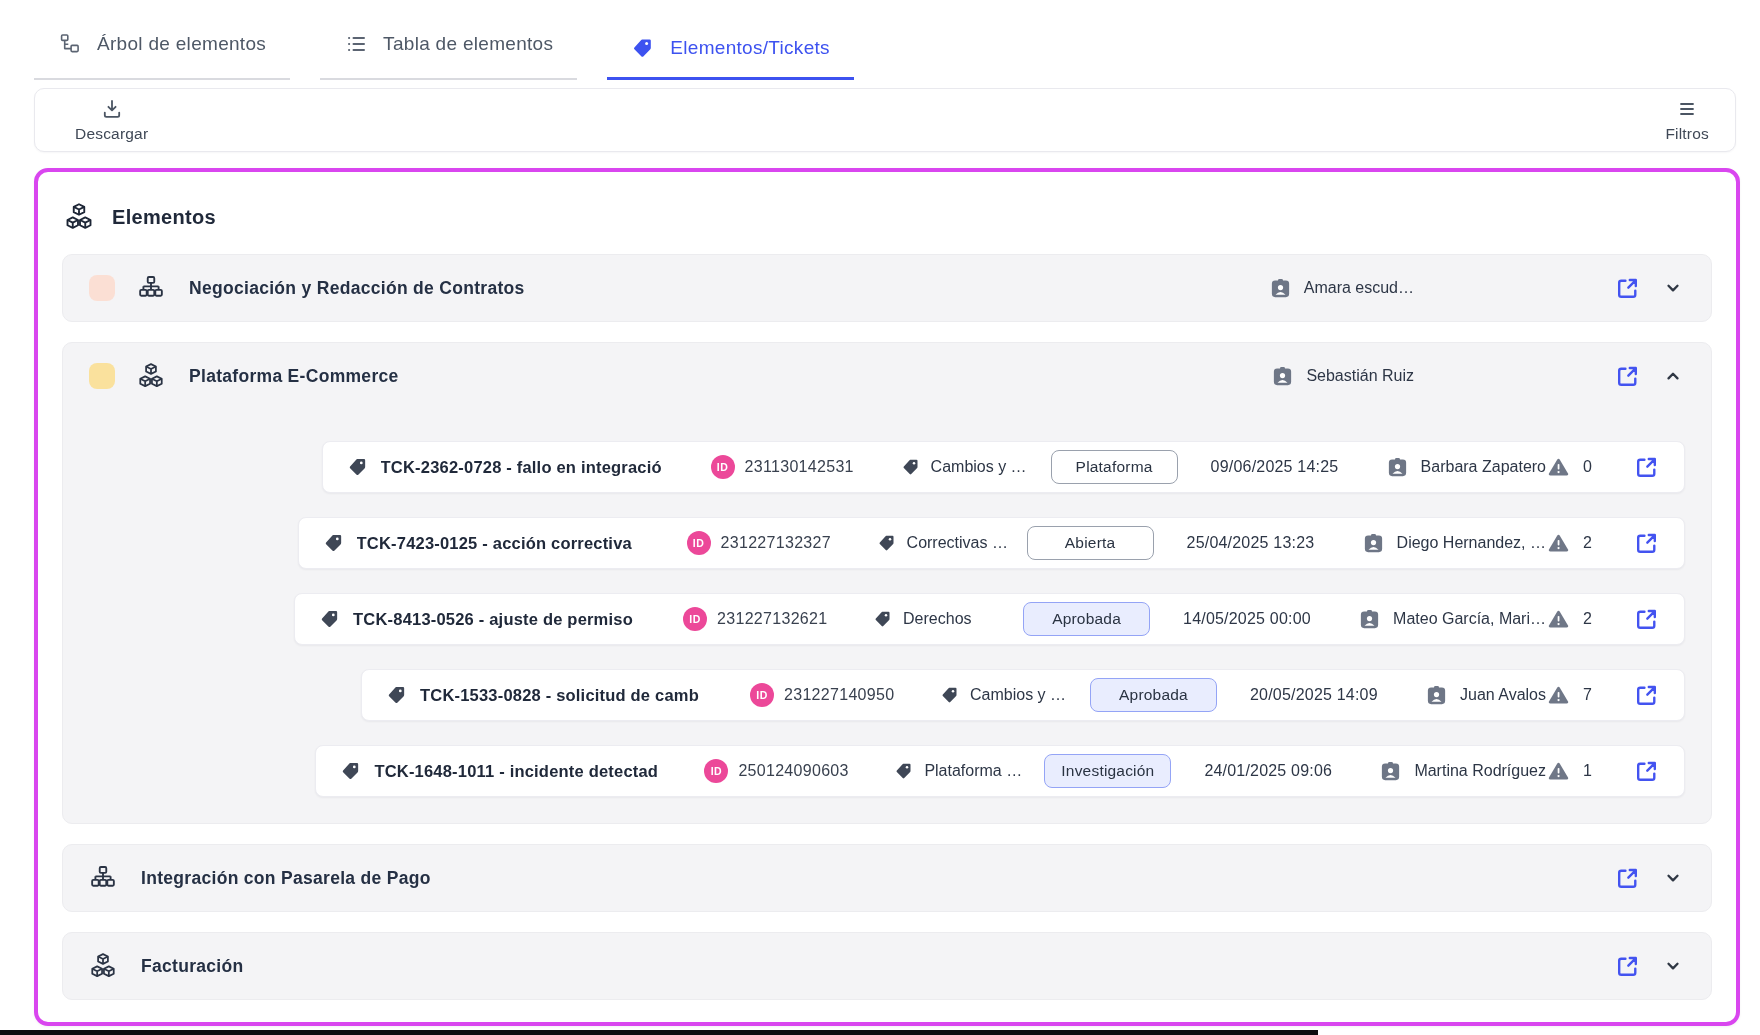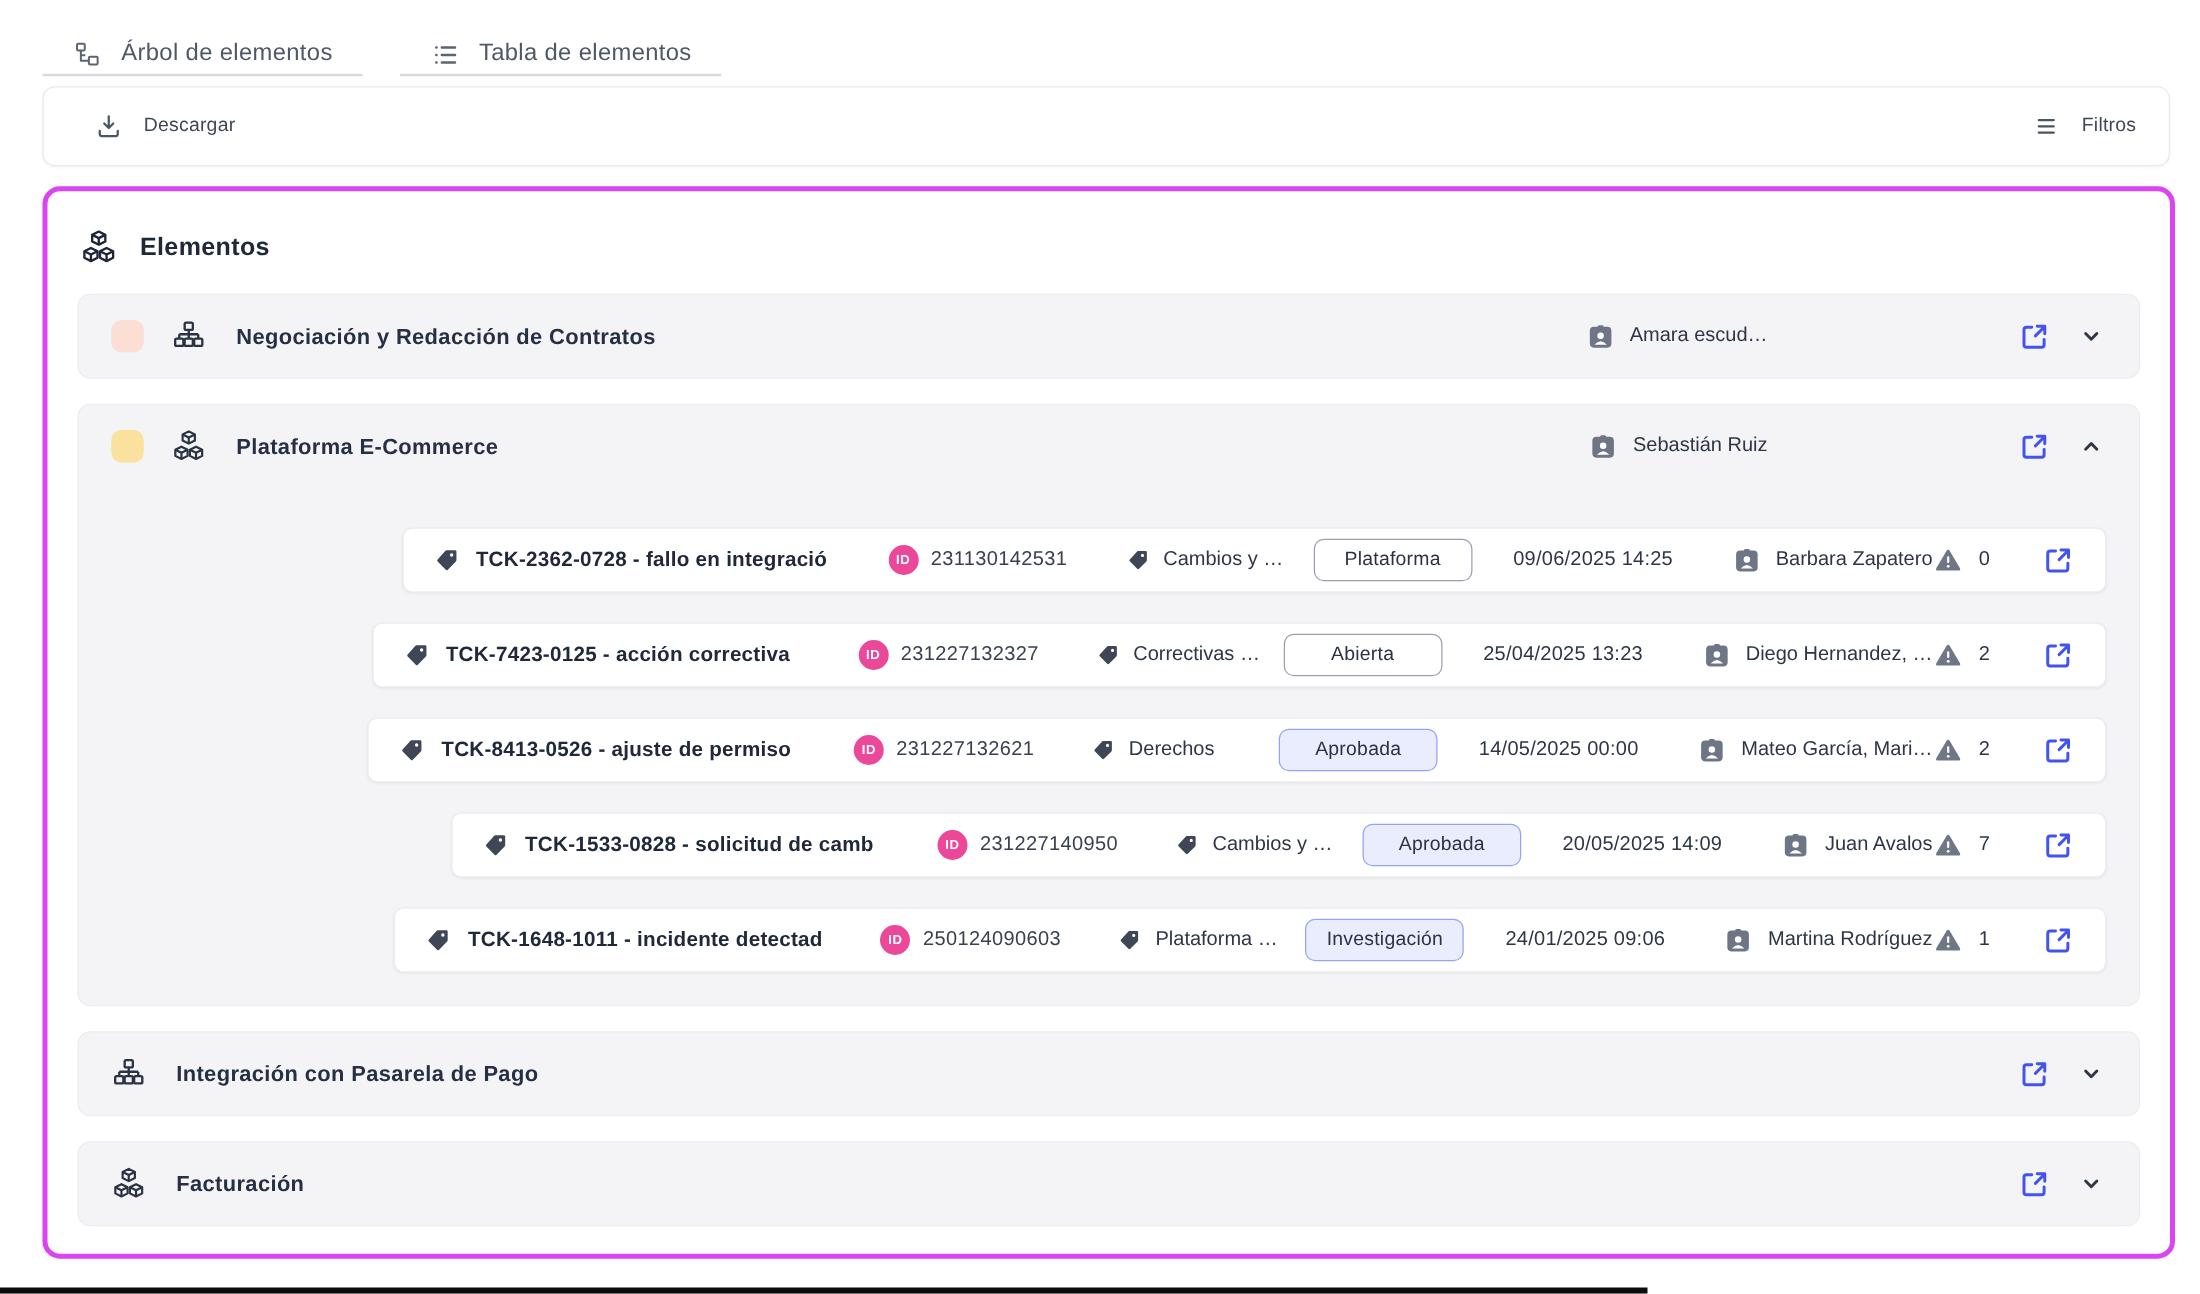--- a/index.html
+++ b/index.html
@@ -9,40 +9,40 @@
     background: #ffffff;
     font-family: "Liberation Sans", "DejaVu Sans", sans-serif;
     color: #232c3d;
     overflow: hidden;
   }
   svg { display: block; }
 
   
   .tabbar { display: flex; gap: 30px; padding: 26px 0 0 34px; }
   .tab {
-    display: flex; gap: 15px;
-    padding: 6px 24px 3px 24px;
+    display: flex; align-items: center; gap: 15px;
+    padding: 6px 24px 22px 24px;
     border-bottom: 2px solid #d9dadf;
     color: #4e5866; font-size: 19px; letter-spacing: .3px;
     cursor: pointer; white-space: nowrap;
   }
   .tab.active { border-bottom: 3px solid #3d52f0; color: #3d52f0; padding-bottom: 14px; }
   .tab .ticon { color: #5b6472; }
   .tab.active .ticon { color: #3d52f0; }
 
   
   .toolbar {
     margin: 8px 0 0 34px; width: 1702px; height: 64px;
     background: #fff; border: 1px solid #e9e9ee; border-radius: 10px;
     box-shadow: 0 1px 2px rgba(16,24,40,.04);
     display: flex; align-items: center; justify-content: space-between;
     padding: 0 26px 0 40px;
   }
   .tool-btn {
-    display: flex; flex-direction: row; align-items: center; gap: 16px;
+    display: flex; flex-direction: column; align-items: center; gap: 4px;
     color: #3f4856; font-size: 15.5px; letter-spacing: .2px; cursor: pointer;
   }
   .tool-btn .i { color: #4b5563; }
 
   
   .main-card {
     margin: 16px 0 0 34px; width: 1706px; height: 858px;
     background: #fff; border: 4px solid #d946ef; border-radius: 14px;
     box-shadow: 0 1px 3px rgba(16,24,40,.05);
     padding: 24px 24px 0 24px;
@@ -184,20 +184,28 @@
     <span>Árbol de elementos</span>
   </div>
   <div class="tab">
     <span class="ticon">
         <svg width="24" height="24" viewBox="0 0 24 24">
           <use href="#def-list"></use>
         </svg>
       </span>
     <span>Tabla de elementos</span>
   </div>
+  <div class="tab active">
+    <span class="ticon">
+        <svg width="24" height="24" viewBox="0 0 24 24">
+          <use href="#def-tag"></use>
+        </svg>
+      </span>
+    <span>Elementos/Tickets</span>
+  </div>
 </div>
 
 <div class="toolbar">
   <div class="tool-btn">
     <span class="i">
         <svg width="24" height="24" viewBox="0 0 24 24">
           <use href="#def-download"></use>
         </svg>
       </span>
     <span>Descargar</span>

